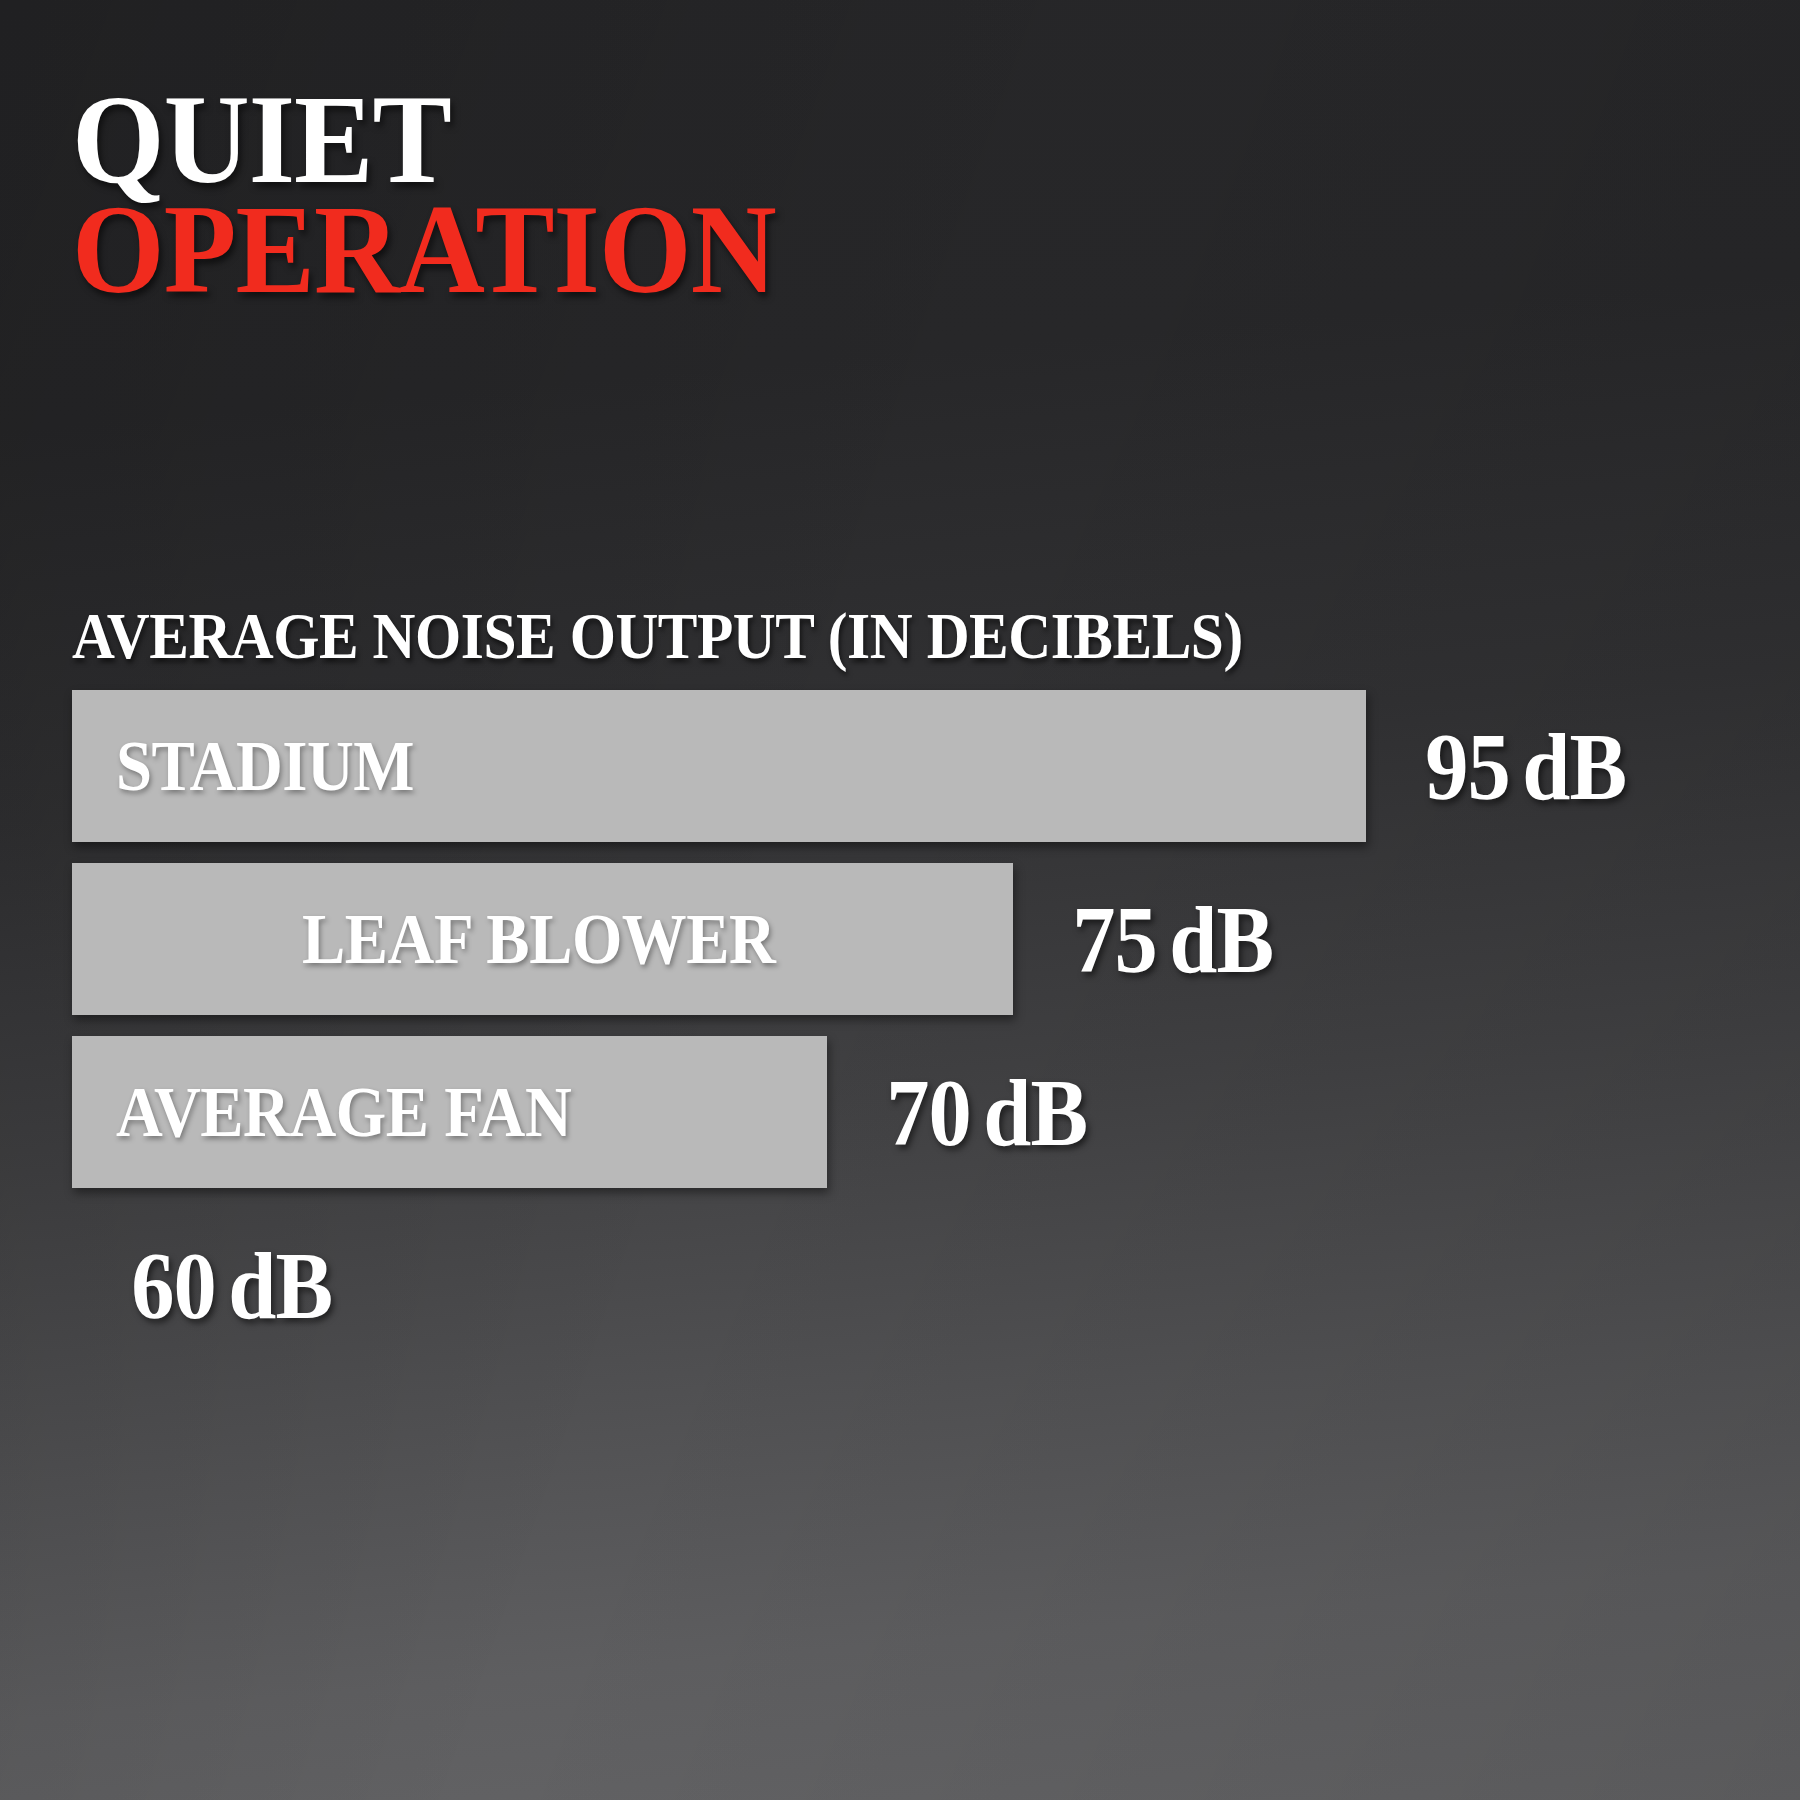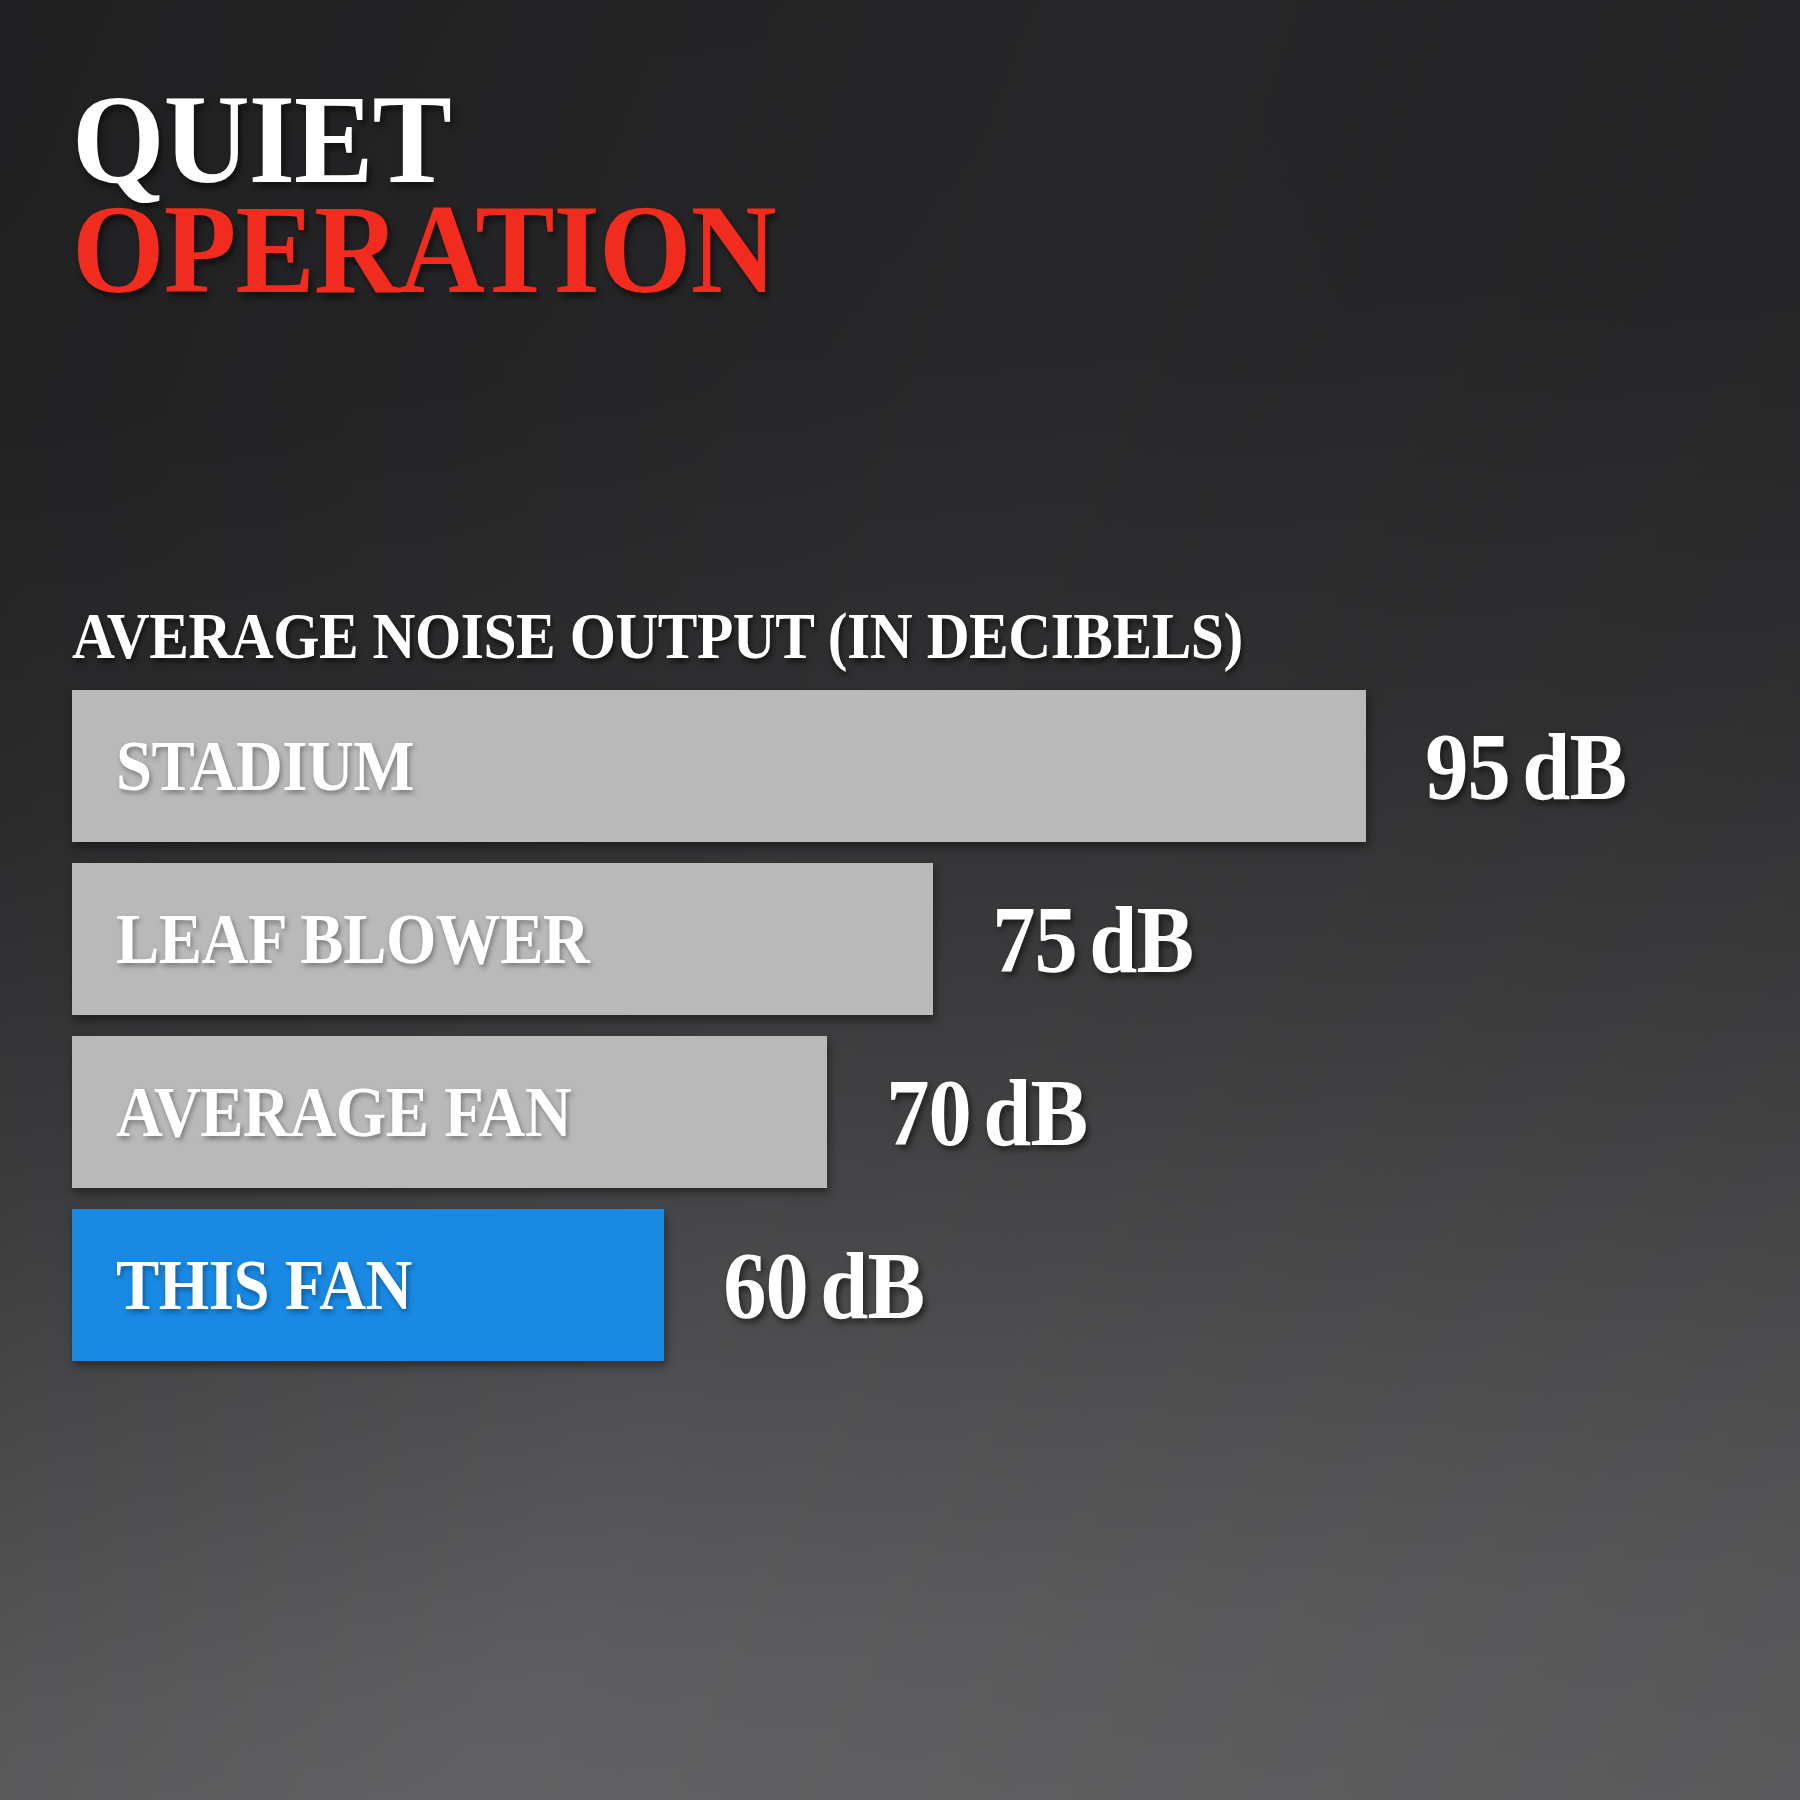--- a/index.html
+++ b/index.html
@@ -153,43 +153,40 @@
       <div class="bar gray" style="width: 1294px; background: rgb(185, 185, 185);">
         <span class="bar-label">STADIUM</span>
       </div>
       <div class="value">
         <span>95</span>
         <span class="unit">dB</span>
       </div>
     </div>
 
     <div class="row r1">
-      <div class="bar gray" style="width: 861px; background: rgb(185, 185, 185);">
+      <div class="bar gray" style="width: 941px; background: rgb(185, 185, 185); justify-content: center;">
         <span class="bar-label">LEAF BLOWER</span>
       </div>
       <div class="value">
         <span>75</span>
         <span class="unit">dB</span>
       </div>
     </div>
 
     <div class="row r2">
       <div class="bar gray" style="width: 755px; background: rgb(185, 185, 185);">
         <span class="bar-label">AVERAGE FAN</span>
       </div>
       <div class="value">
         <span>70</span>
         <span class="unit">dB</span>
       </div>
     </div>
 
     <div class="row r3">
-      <div class="bar blue" style="width: 592px; background: rgb(25, 137, 227);">
-        <span class="bar-label">THIS FAN</span>
-      </div>
       <div class="value">
         <span>60</span>
         <span class="unit">dB</span>
       </div>
     </div>
 
   </div>
 </div>
 
 </body></html>

